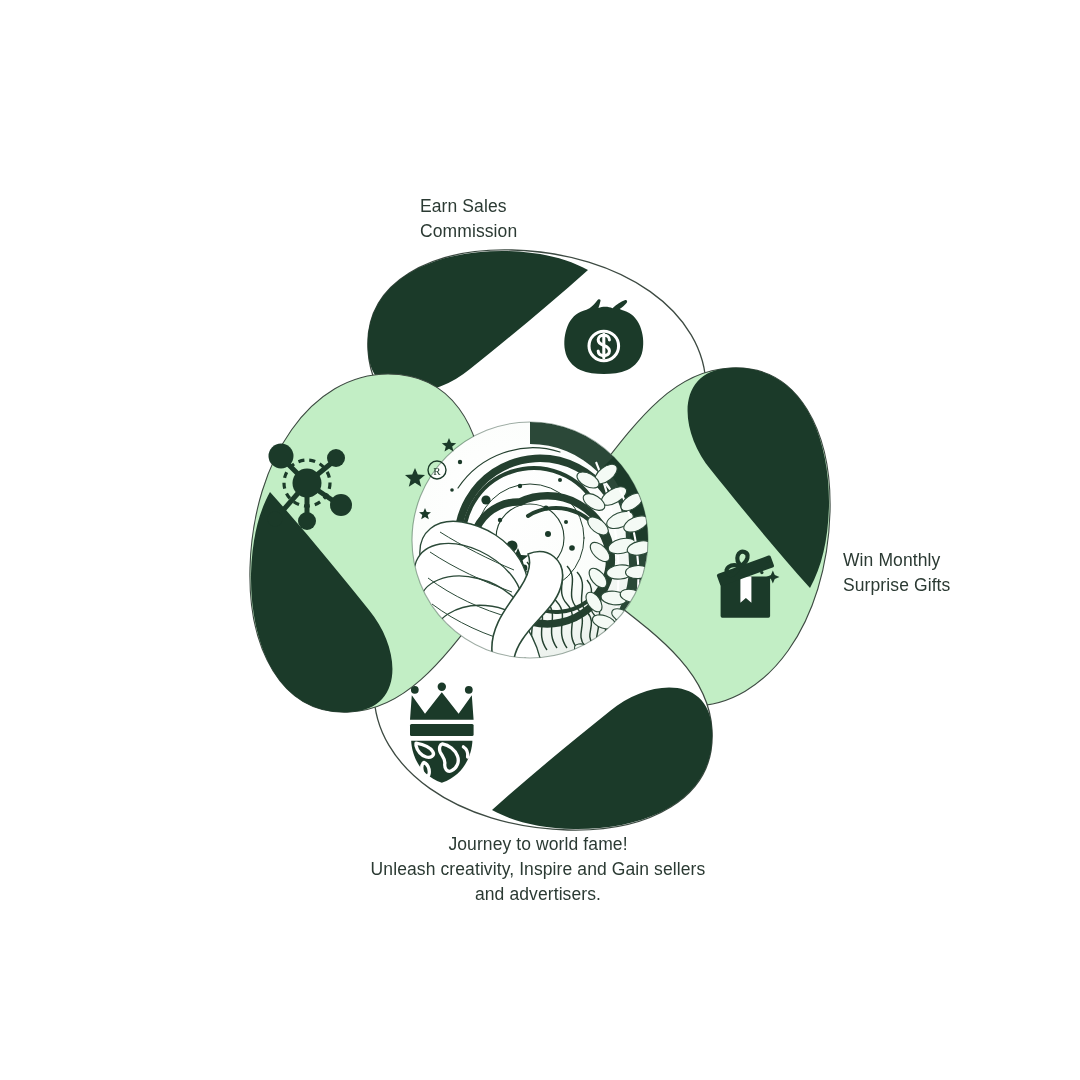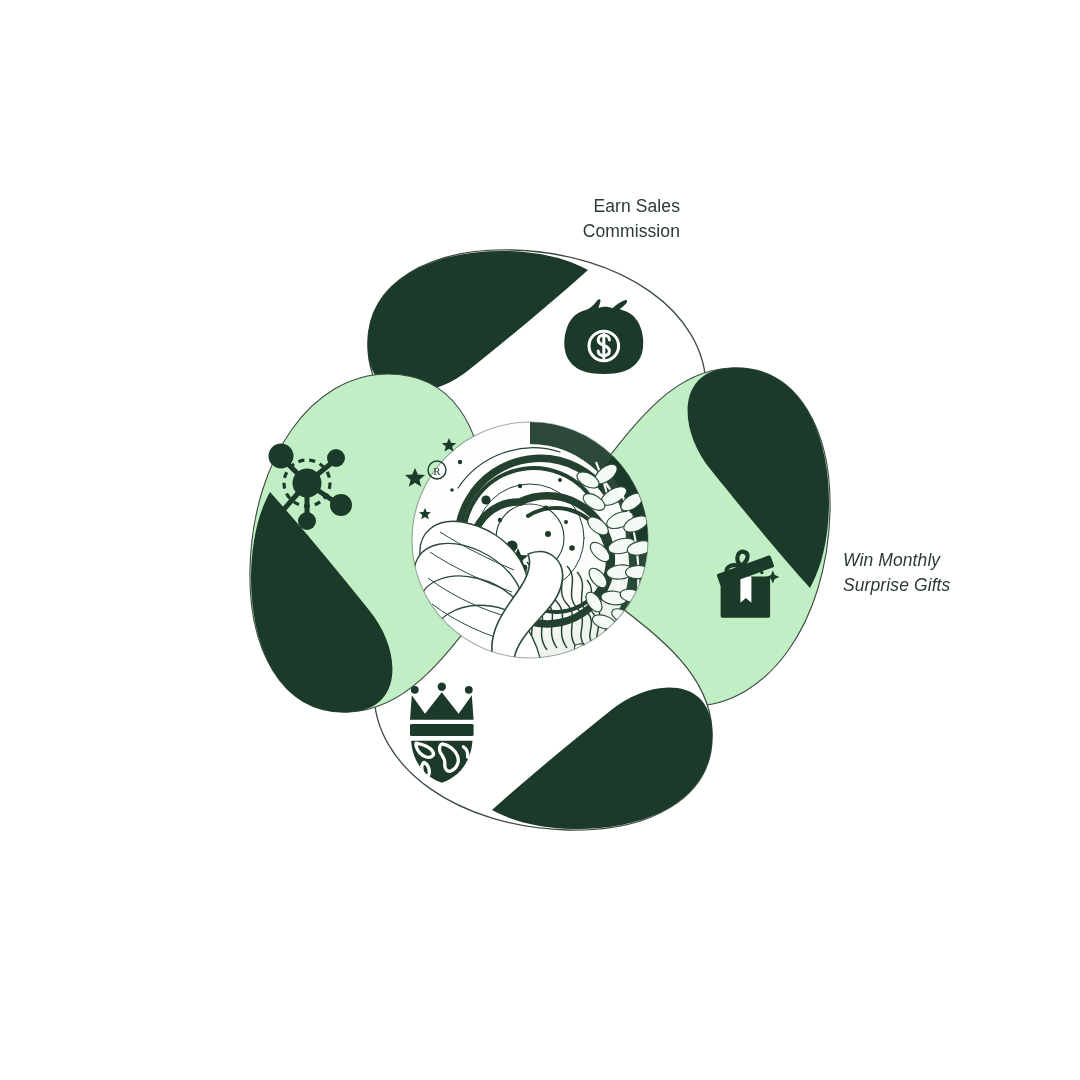--- a/index.html
+++ b/index.html
@@ -26,34 +26,33 @@
     font-size: 17.5px;
     line-height: 1.42;
     font-family: "Liberation Sans", sans-serif;
     white-space: pre-line;
     letter-spacing: 0.1px;
   }
   #label-top {
     left: 420px;
     top: 194px;
     width: 260px;
-    text-align: right;
+    text-align: left;
   }
   #label-left {
     left: 12px;
     top: 482px;
     width: 200px;
     text-align: right;
   }
   #label-right {
     left: 843px;
     top: 548px;
     width: 225px;
     text-align: left;
-    font-style: italic;
   }
   #label-bottom {
     left: 303px;
     top: 832px;
     width: 470px;
     text-align: center;
   }
   svg.art {
     position: absolute;
     left: 0;
@@ -358,14 +357,17 @@
     </g>
   </svg>
 
   <div class="label" id="label-top">Earn Sales
 Commission</div>
 
 
   <div class="label" id="label-right">Win Monthly
 Surprise Gifts</div>
 
+  <div class="label" id="label-bottom">Journey to world fame!
+Unleash creativity, Inspire and Gain sellers
+and advertisers.</div>
 
 </div>
 
 </body></html>

